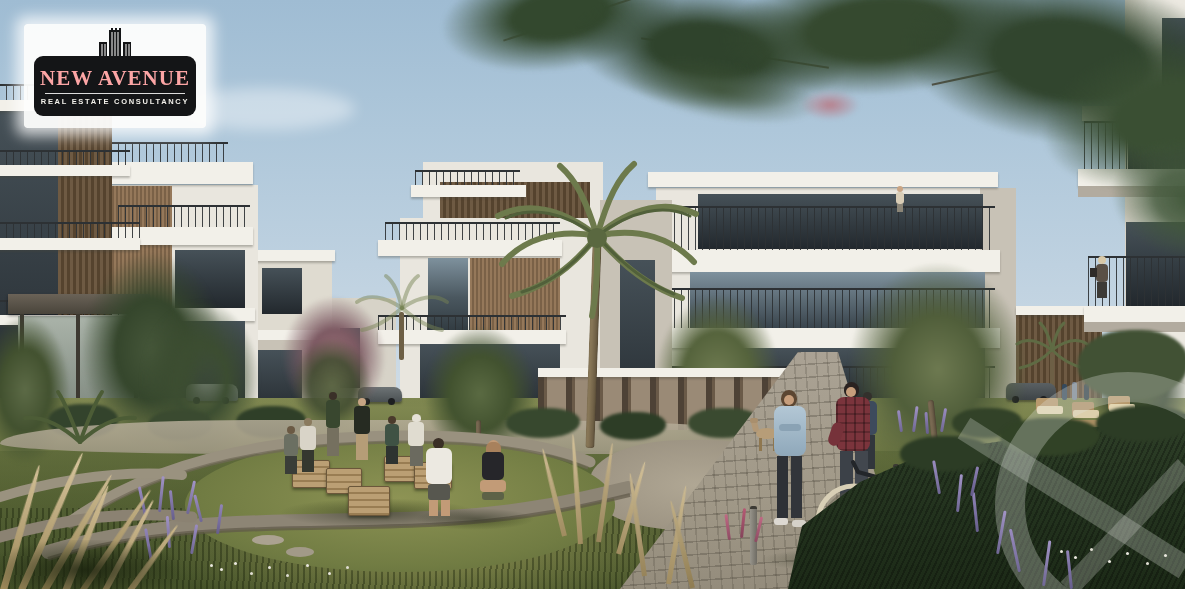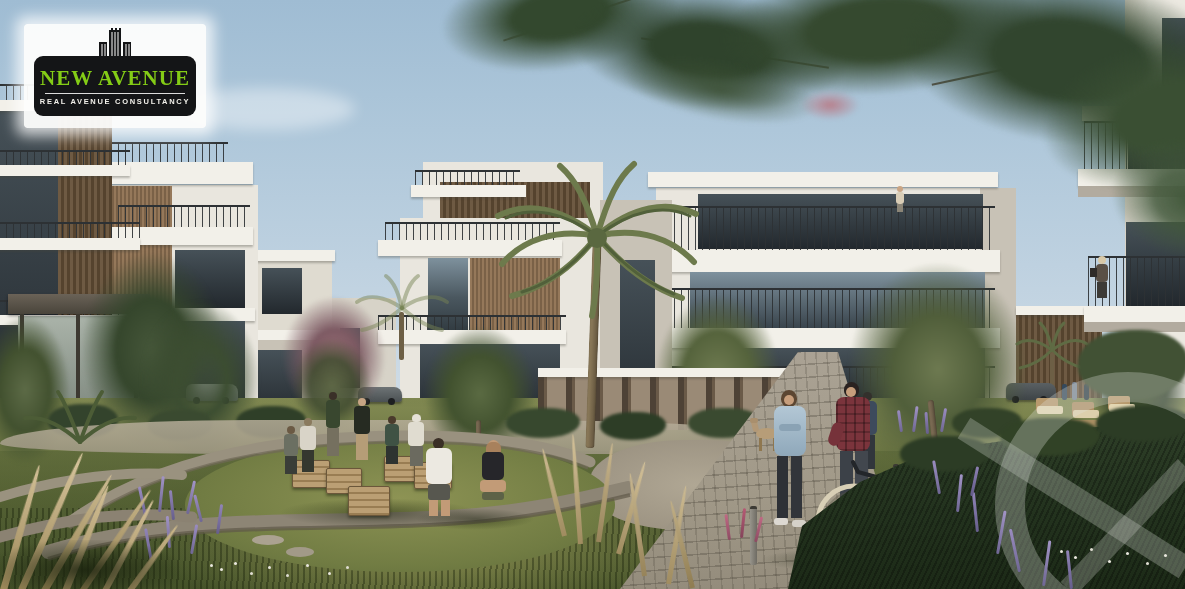--- a/index.html
+++ b/index.html
@@ -35,21 +35,21 @@
   .cloud{position:absolute;border-radius:50%;filter:blur(7px)}
   .bollard{position:absolute;background:linear-gradient(90deg,#97948b,#6e6b63);border-radius:2px;
     border-top:3px solid #3c3a34}
   .car{position:absolute;border-radius:6px 8px 3px 3px;box-shadow:0 2px 2px rgba(20,20,20,.4)}
   .car i{bottom:-3px;width:7px;height:7px;border-radius:50%;background:#1d1f21}
   
   .logo-patch{position:absolute;left:24px;top:24px;width:182px;height:104px;background:rgba(253,253,252,.96);
     border-radius:3px;box-shadow:0 0 14px 8px rgba(255,255,255,.75);z-index:60}
   .logo-badge{position:absolute;left:10px;top:32px;width:162px;height:60px;background:#141517;border-radius:9px;
     display:flex;flex-direction:column;align-items:center;justify-content:center}
-  .logo-title{font-family:"Liberation Serif",serif;font-weight:bold;color:#84cc16;font-size:21px;
+  .logo-title{font-family:"Liberation Serif",serif;font-weight:bold;color:#fca5a5;font-size:21px;
     letter-spacing:1px;line-height:1;margin-top:2px;white-space:nowrap}
   .logo-rule{width:86%;height:1px;background:rgba(255,255,255,.85);margin:4px 0 3px}
   .logo-sub{color:#f2f0ea;font-size:7.5px;font-weight:bold;letter-spacing:1.7px;white-space:nowrap}
 </style>
 </head>
 <body>
 
 <div class="scene">
 
   <div class="abs" style="left:0;top:0;width:1185px;height:420px"></div>
@@ -550,17 +550,17 @@
           <line x1="20" y1="4" x2="20" y2="28"></line>
         <line x1="4" y1="16" x2="4" y2="28"></line>
           <line x1="7" y1="16" x2="7" y2="28"></line>
         <line x1="28" y1="16" x2="28" y2="28"></line>
           <line x1="31" y1="16" x2="31" y2="28"></line>
       </g>
     </svg>
     <div class="logo-badge">
       <div class="logo-title">NEW AVENUE</div>
       <div class="logo-rule"></div>
-      <div class="logo-sub">REAL AVENUE CONSULTANCY</div>
+      <div class="logo-sub">REAL ESTATE CONSULTANCY</div>
     </div>
   </div>
 
 </div>
 
 </body></html>

